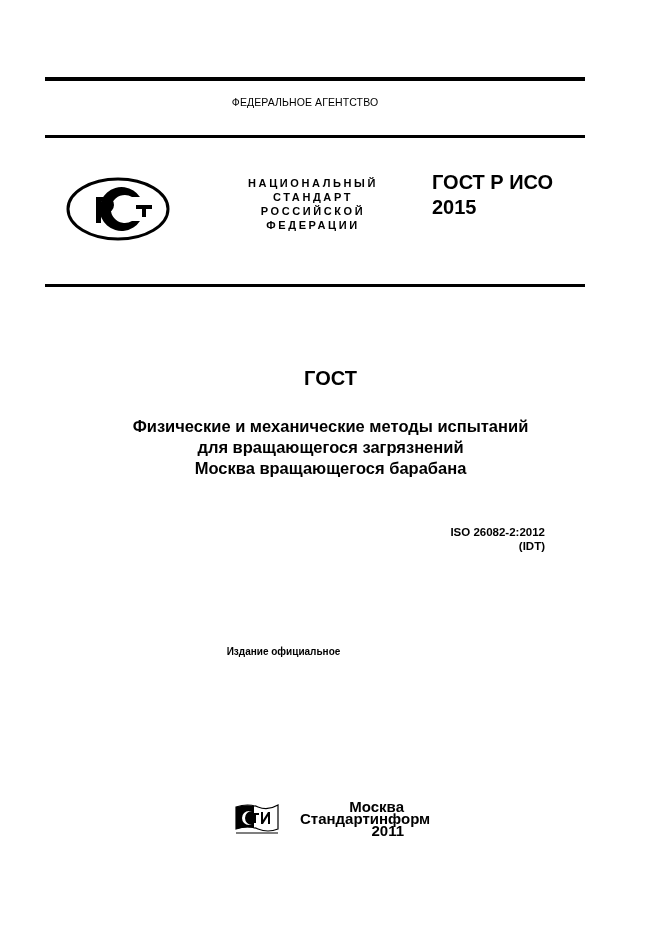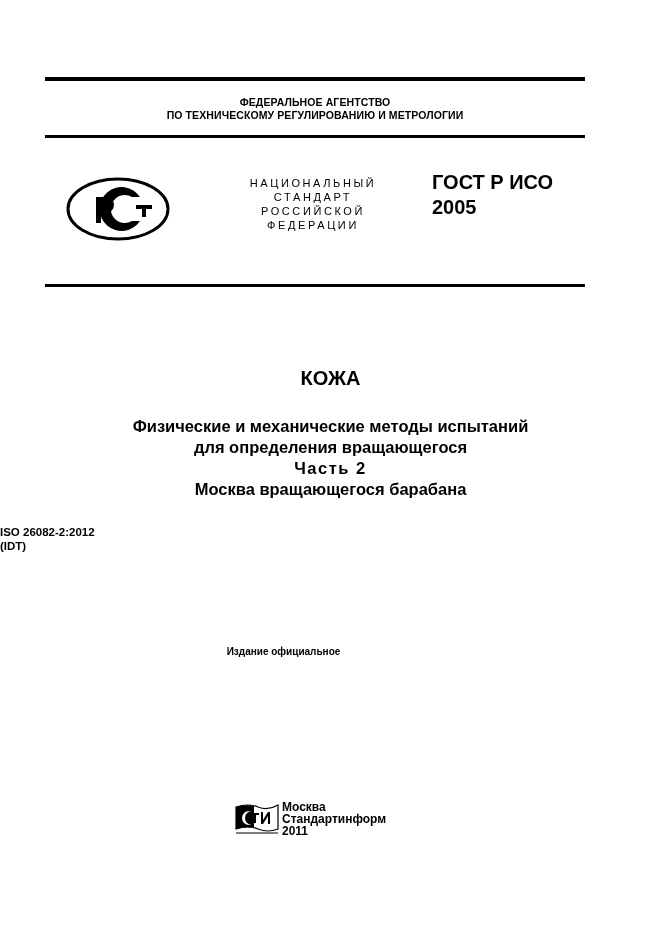--- a/index.html
+++ b/index.html
@@ -7,64 +7,63 @@
     width: 661px; height: 936px; background: #ffffff; position: relative;
     font-family: "Liberation Sans", "DejaVu Sans", sans-serif; color: #000;
     overflow: hidden;
   }
   .rule { position: absolute; left: 45px; width: 540px; background: #000; }
   .rule-top { top: 77px; height: 4px; }
   .rule-mid { top: 135px; height: 3px; }
   .rule-bot { top: 284px; height: 3px; }
 
   .agency {
-    position: absolute; top: 96px; left: 45px; width: 540px; text-align: center;
-    font-weight: bold; font-size: 10.5px; line-height: 13px; letter-spacing: 0.1px;
+    position: absolute; top: 96px; left: 35px; width: 540px; text-align: center;
+    font-weight: normal; font-size: 10.5px; line-height: 13px; letter-spacing: 0.1px;
   }
   .logo-gost { position: absolute; left: 66px; top: 177px; width: 104px; height: 64px; }
 
   .natstd {
     position: absolute; left: 228px; top: 176px; width: 170px; text-align: center;
-    font-weight: normal; font-size: 11px; line-height: 14px; letter-spacing: 2.6px;
+    font-weight: bold; font-size: 11px; line-height: 14px; letter-spacing: 2.6px;
   }
   .gost-code {
     position: absolute; left: 432px; top: 170px; width: 170px;
     font-weight: bold; font-size: 20px; line-height: 25px;
   }
   .title-main {
     position: absolute; top: 366px; left: 0; width: 661px; text-align: center;
     font-weight: bold; font-size: 20px; line-height: 24px;
   }
   .subtitle {
     position: absolute; top: 416px; left: 0; width: 661px; text-align: center;
     font-weight: bold; font-size: 16.5px; line-height: 21px;
   }
   .subtitle .part { letter-spacing: 1.5px; }
   .iso {
-    position: absolute; top: 525px; left: 0; width: 545px; text-align: left;
+    position: absolute; top: 525px; left: 0; width: 545px; text-align: right;
     font-weight: bold; font-size: 11.5px; line-height: 14px;
   }
   .edition {
     position: absolute; top: 646px; left: 0; width: 567px; text-align: center;
     font-weight: bold; font-size: 10px; line-height: 12px;
   }
   .logo-sti { position: absolute; left: 234px; top: 801px; width: 46px; height: 34px; }
   .publisher {
-    position: absolute; left: 282px; top: 801px; width: 104px; text-align: left;
-    font-weight: bold; font-size: 12px; line-height: 12px;
+    position: absolute; left: 300px; top: 801px; width: 104px; text-align: right;
+    font-weight: bold; font-size: 15px; line-height: 12px;
   }
 </style>
 </head>
 <body>
 
 <div class="rule rule-top"></div>
 
 <div class="agency">
   <div>ФЕДЕРАЛЬНОЕ АГЕНТСТВО</div>
-  <div>ПО ТЕХНИЧЕСКОМУ РЕГУЛИРОВАНИЮ И МЕТРОЛОГИИ</div>
 </div>
 
 <div class="rule rule-mid"></div>
 
 <svg class="logo-gost" viewBox="0 0 104 64">
   <ellipse cx="52" cy="32" rx="50" ry="30" fill="none" stroke="#000" stroke-width="3"></ellipse>
 
   <path d="M74 20 A22 22 0 1 0 74 44 L66 44 A14 14 0 1 1 66 20 Z" fill="#000"></path>
 
   <path d="M30 46 L30 20 L40 20 A8 8 0 0 1 40 36 L35 36 L35 46 Z M35 24 L35 32 L40 32 A4 4 0 0 0 40 24 Z" fill="#000"></path>
@@ -75,31 +74,30 @@
 
 <div class="natstd">
   <div>НАЦИОНАЛЬНЫЙ</div>
   <div>СТАНДАРТ</div>
   <div>РОССИЙСКОЙ</div>
   <div>ФЕДЕРАЦИИ</div>
 </div>
 
 <div class="gost-code">
   <div>ГОСТ Р ИСО</div>
-  <div>2005</div>
+  <div>2015</div>
 </div>
 
 <div class="rule rule-bot"></div>
 
-<div class="title-main">КОЖА</div>
+<div class="title-main">ГОСТ</div>
 
 <div class="subtitle">
   <div>Физические и механические методы испытаний</div>
-  <div>для определения вращающегося</div>
-  <div class="part">Часть 2</div>
+  <div>для вращающегося загрязнений</div>
   <div>Москва вращающегося барабана</div>
 </div>
 
 <div class="iso">
   <div>ISO 26082-2:2012</div>
   <div>(IDT)</div>
 </div>
 
 <div class="edition">Издание официальное</div>
 

